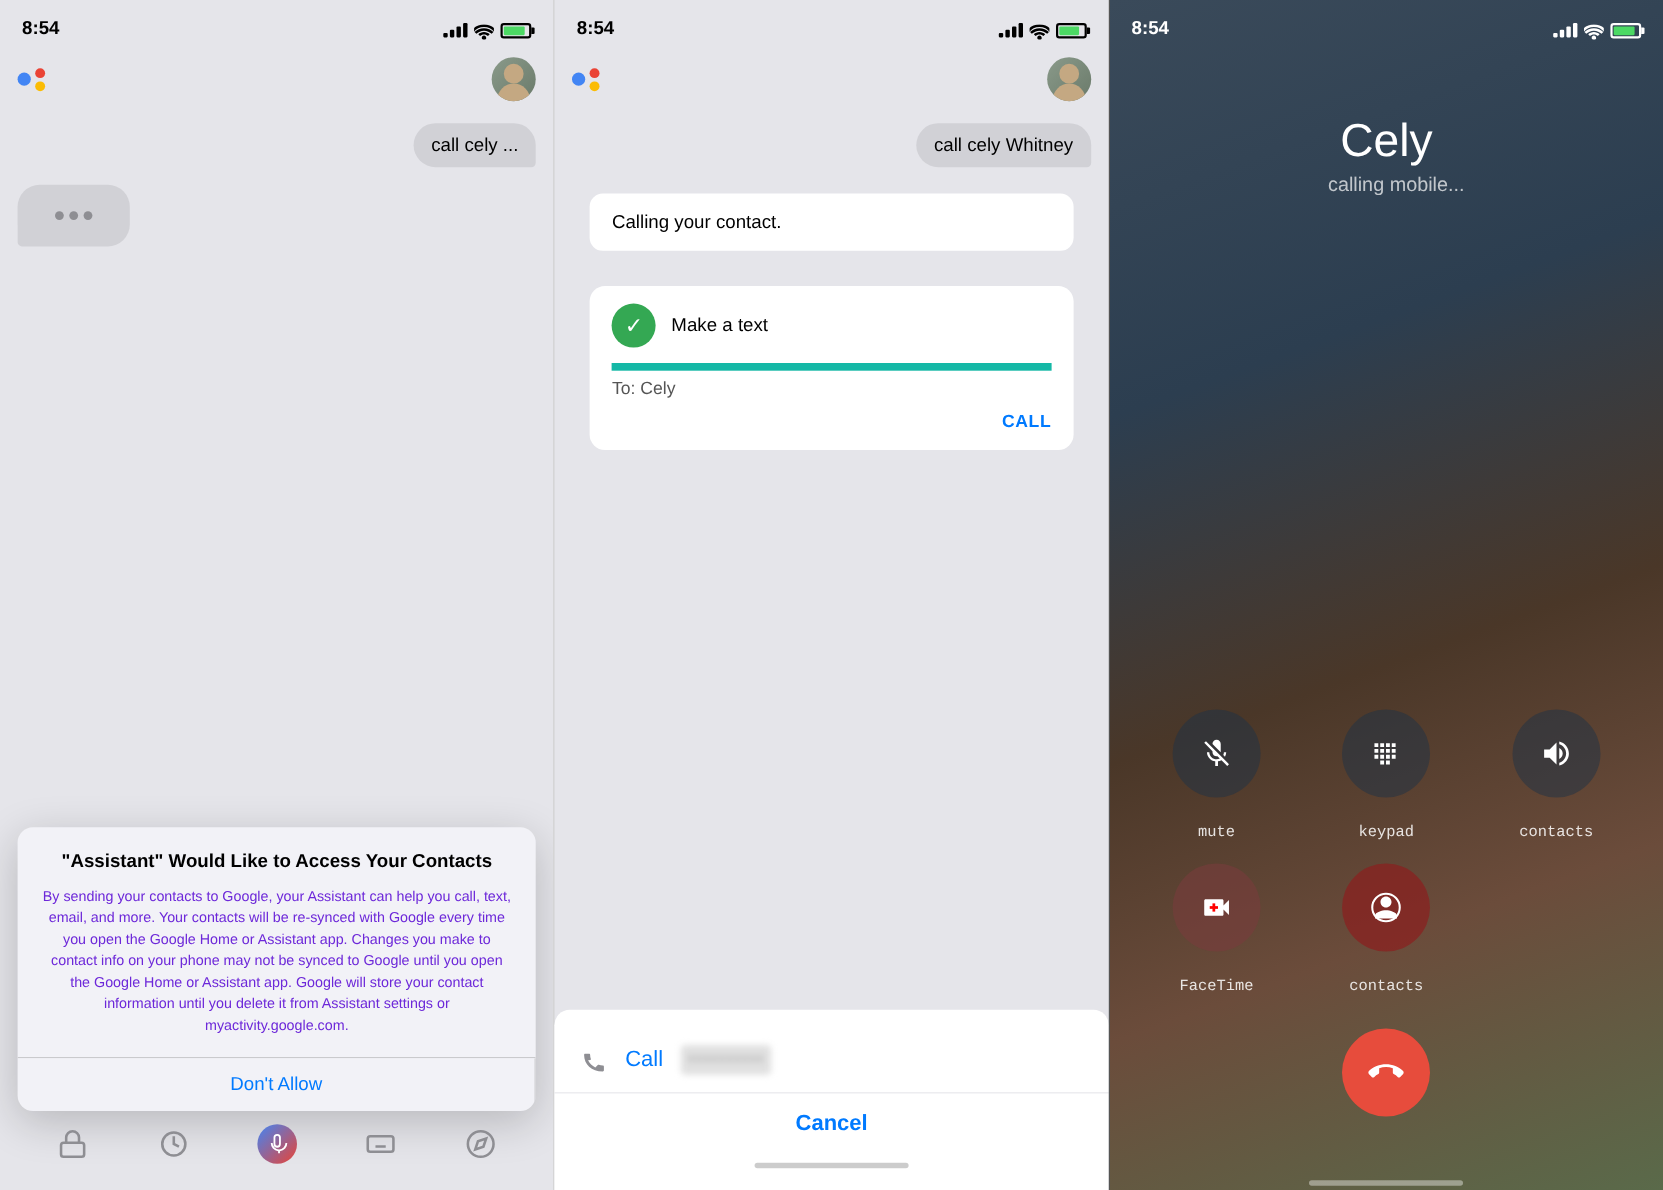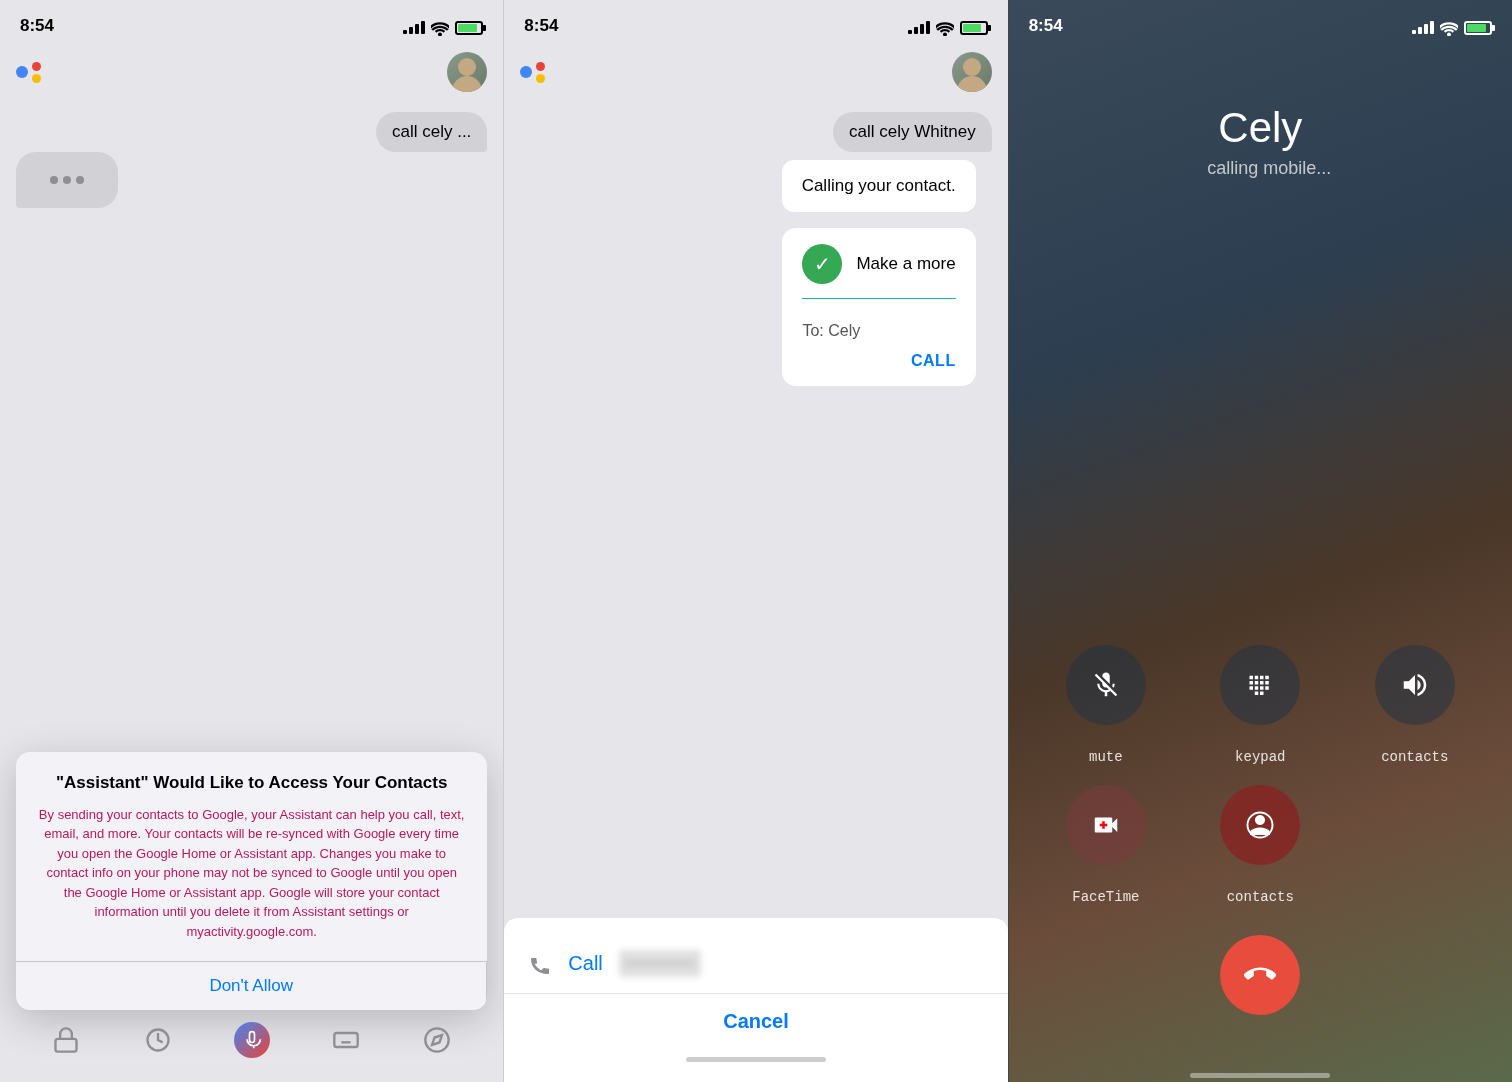--- a/index.html
+++ b/index.html
@@ -150,22 +150,21 @@
       left: 50%;
       transform: translateX(-50%);
     }
 
     
     .chat-area {
       flex: 1;
       padding: 12px 16px;
       display: flex;
       flex-direction: column;
-      gap: 0;
-      align-items: flex-end;
+      gap: 16px;
     }
     .bubble-user {
       align-self: flex-end;
       background: #d1d1d6;
       border-radius: 20px 20px 4px 20px;
       padding: 10px 16px;
       font-size: 17px;
       color: #000;
       max-width: 75%;
     }
@@ -201,21 +200,21 @@
     .dialog-title {
       font-size: 17px;
       font-weight: 700;
       text-align: center;
       color: #000;
       margin-bottom: 10px;
       line-height: 1.3;
     }
     .dialog-body {
       font-size: 13px;
-      color: #be185d;
+      color: #6d28d9;
       text-align: center;
       line-height: 1.5;
       margin-bottom: 20px;
     }
     .dialog-buttons {
       display: flex;
       border-top: 1px solid #c6c6c8;
       margin: 0 -20px -20px;
       border-radius: 0 0 14px 14px;
       overflow: hidden;
@@ -294,22 +293,22 @@
       font-size: 20px;
       flex-shrink: 0;
     }
     .make-call-title {
       font-size: 17px;
       color: #000;
     }
     .make-call-to {
       font-size: 16px;
       color: #555;
-      padding-top: 23px;
-      border-top: 1px solid #14b8a6;
+      padding-top: 8px;
+      border-top: 7px solid #14b8a6;
     }
     .call-btn-row {
       display: flex;
       justify-content: flex-end;
       padding-top: 12px;
     }
     .call-btn {
       font-size: 16px;
       font-weight: 600;
       color: #007aff;
@@ -578,21 +577,21 @@
     </div>
   </div>
 
   <div class="chat-area" style="flex:none;padding-bottom:8px;">
     <div class="bubble-user">call cely Whitney</div>
     <div class="calling-text">Calling your contact.</div>
 
     <div class="make-call-card">
       <div class="make-call-header">
         <div class="green-check">✓</div>
-        <span class="make-call-title">Make a more</span>
+        <span class="make-call-title">Make a text</span>
       </div>
       <div class="make-call-to">To: Cely</div>
       <div class="call-btn-row">
         <button class="call-btn">CALL</button>
       </div>
     </div>
   </div>
 
   <div style="flex:1;"></div>
 

